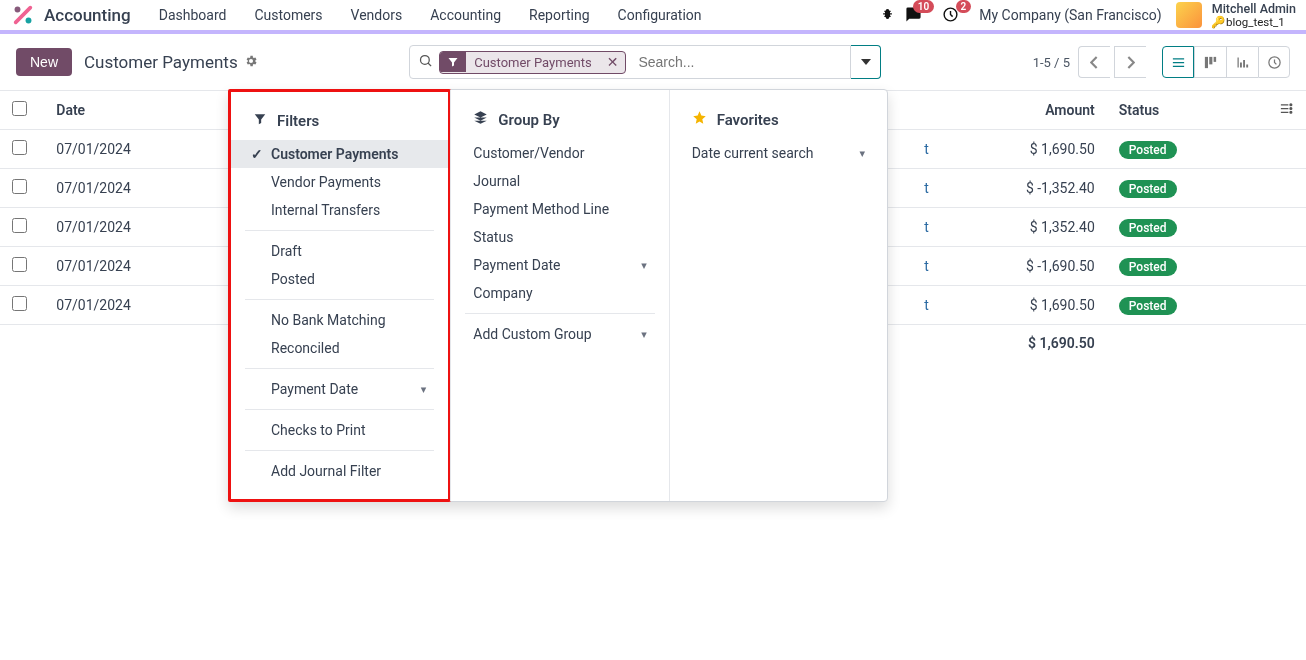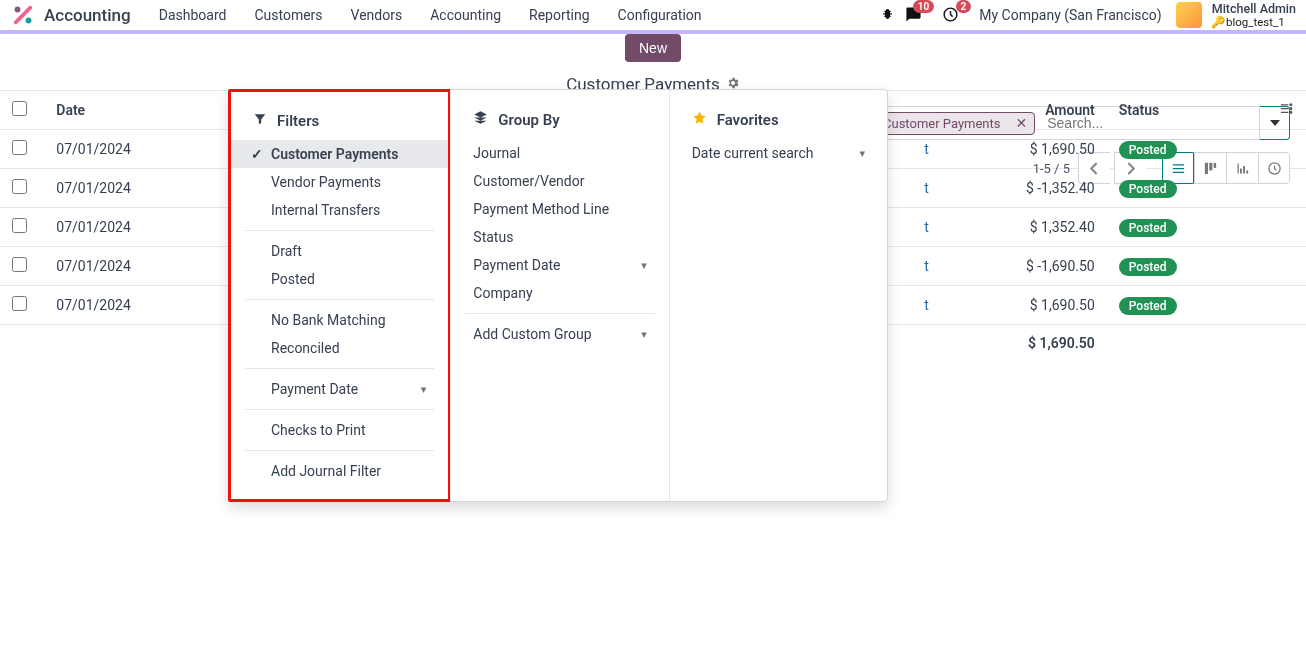--- a/index.html
+++ b/index.html
@@ -35,21 +35,21 @@
   .nav-company { margin: 0 4px; font-size: 14px; }
   .nav-avatar { width: 26px; height: 26px; border-radius: 4px; background: linear-gradient(135deg,#fcd34d,#fb923c);}
   .nav-user { display:flex; flex-direction:column; line-height:1.1; }
   .nav-user .u1 { font-size: 12.5px; font-weight:500; }
   .nav-user .u2 { font-size: 11.5px; color:#222; }
   .nav-user .key { font-family: inherit; }
 
   
   .control-panel {
     height: 56px; display: flex; align-items: center;
-    padding: 0 16px; gap: 12px; flex-direction: column;
+    padding: 0 16px; gap: 12px;
   }
   .btn-new {
     background: #714b67; color:#fff; border:none; padding:6px 14px;
     font-size:14px; border-radius:4px; font-weight:500; cursor:pointer;
   }
   .breadcrumb { font-size: 17px; color:#374151; display:flex; align-items:center; gap:6px;}
   .cog-icon { color:#888; cursor:pointer; }
 
   .search-wrap {
     margin-left: auto;
@@ -378,24 +378,24 @@
   </div>
 
   <div class="dd-col">
     <div class="dd-header">
       <span><svg width="15" height="15" viewBox="0 0 24 24" fill="#374151">
             <path d="M12 2 2 7l10 5 10-5zM2 12l10 5 10-5M2 17l10 5 10-5"></path>
           </svg></span>
       <span>Group By</span>
     </div>
     <div class="dd-item" style="padding-left:22px;">
+        <span>Customer/Vendor</span>
+      </div>
+    <div class="dd-item" style="padding-left:22px;">
         <span>Journal</span>
-      </div>
-    <div class="dd-item" style="padding-left:22px;">
-        <span>Customer/Vendor</span>
       </div>
     <div class="dd-item" style="padding-left:22px;">
         <span>Payment Method Line</span>
       </div>
     <div class="dd-item" style="padding-left:22px;">
         <span>Status</span>
       </div>
     <div class="dd-item" style="padding-left:22px;">
         <span>Payment Date</span>
         <span class="dd-caret">▾</span>

